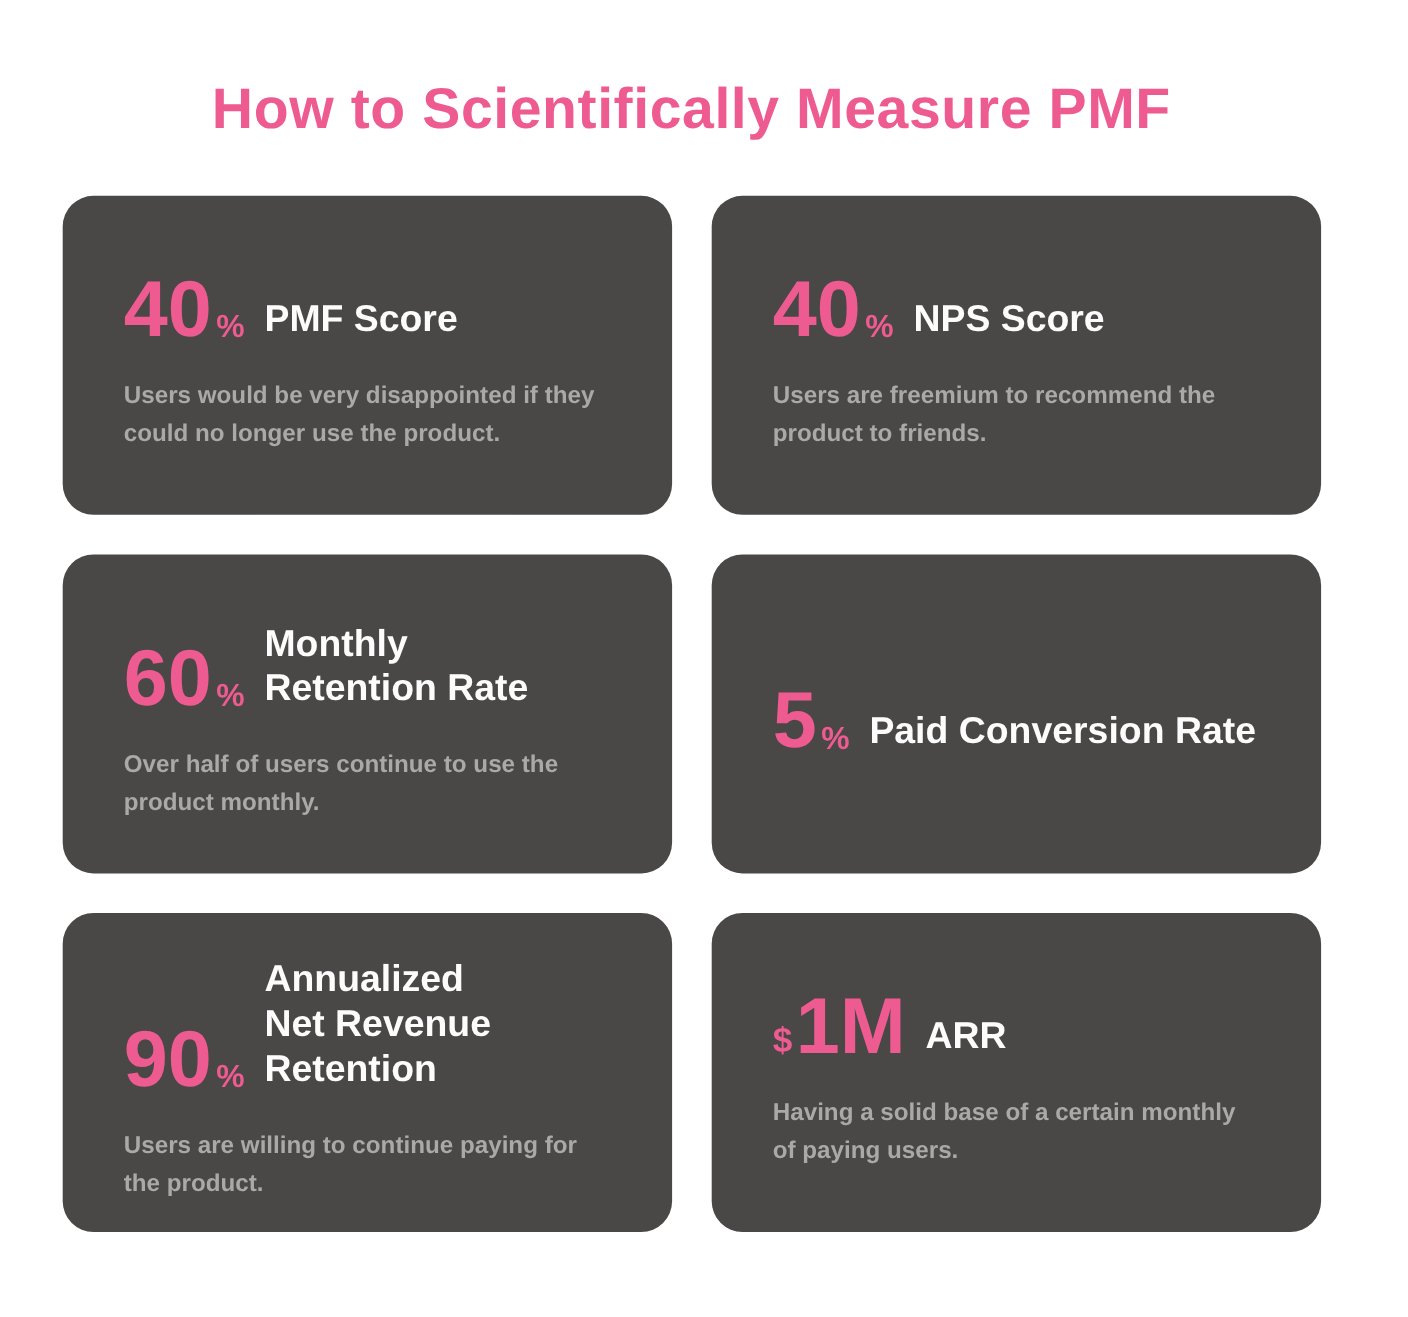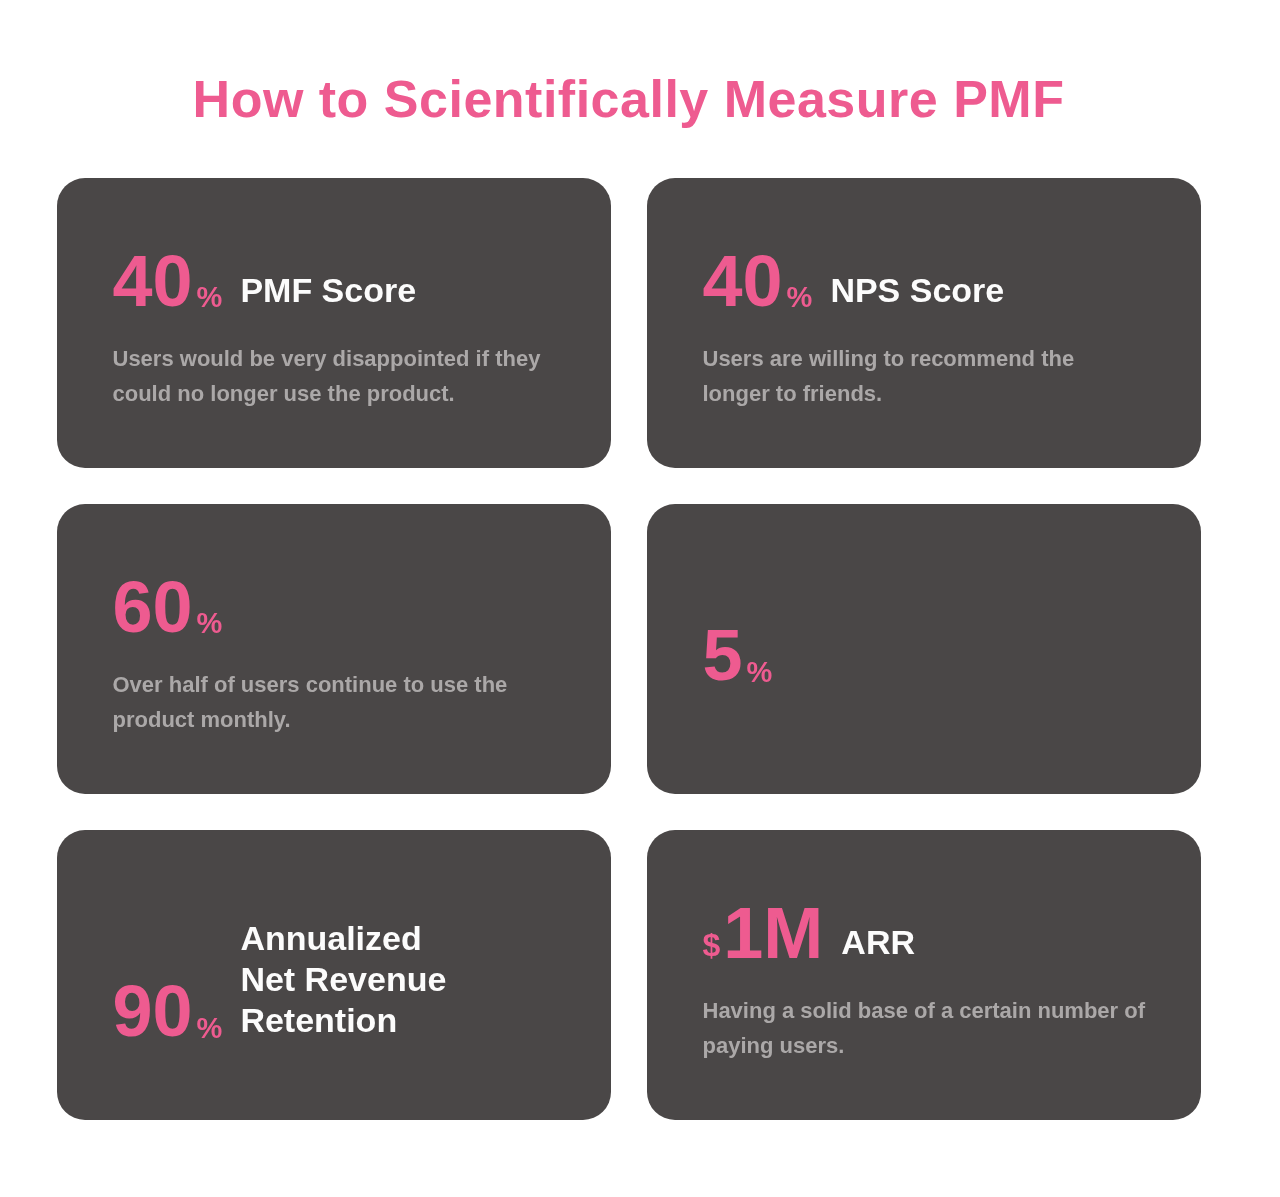--- a/index.html
+++ b/index.html
@@ -110,62 +110,66 @@
 
     <section class="card">
       <div class="metric-row">
         <span class="value-group">
 
           <span class="number">40</span>
           <span class="suffix">%</span>
         </span>
         <span class="label">NPS Score</span>
       </div>
-      <p class="desc">Users are willing to recommend the longer to friends.</p>
+      <p class="desc">Users are freemium to recommend the product to friends.</p>
     </section>
 
     <section class="card">
       <div class="metric-row">
         <span class="value-group">
 
           <span class="number">60</span>
           <span class="suffix">%</span>
         </span>
+        <span class="label">Monthly
+Retention Rate</span>
       </div>
       <p class="desc">Over half of users continue to use the product monthly.</p>
     </section>
 
     <section class="card">
       <div class="metric-row">
         <span class="value-group">
 
           <span class="number">5</span>
           <span class="suffix">%</span>
         </span>
+        <span class="label">Paid Conversion Rate</span>
       </div>
     </section>
 
     <section class="card">
       <div class="metric-row">
         <span class="value-group">
 
           <span class="number">90</span>
           <span class="suffix">%</span>
         </span>
         <span class="label">Annualized
 Net Revenue Retention</span>
       </div>
+      <p class="desc">Users are willing to continue paying for the product.</p>
     </section>
 
     <section class="card">
       <div class="metric-row">
         <span class="value-group">
           <span class="prefix">$</span>
           <span class="number">1M</span>
 
         </span>
         <span class="label">ARR</span>
       </div>
-      <p class="desc">Having a solid base of a certain number of paying users.</p>
+      <p class="desc">Having a solid base of a certain monthly of paying users.</p>
     </section>
 
   </div>
 </div>
 
 </body></html>

